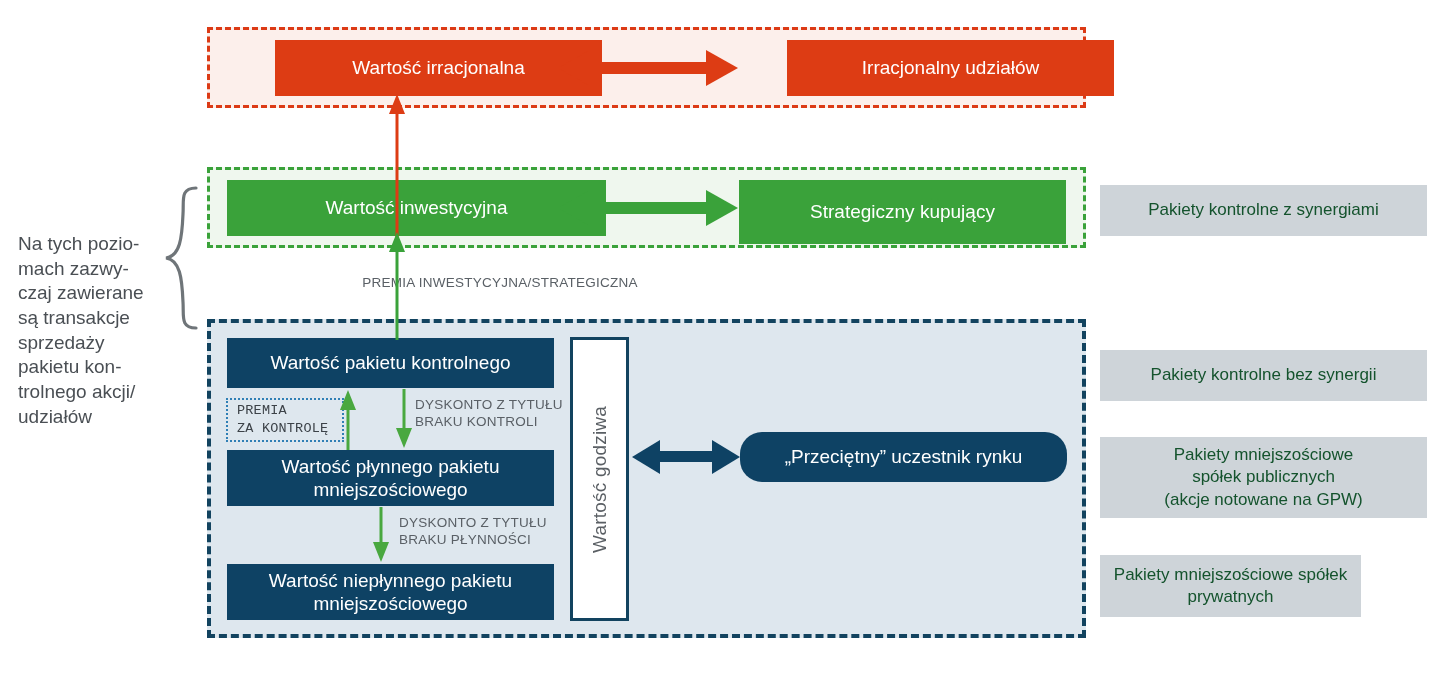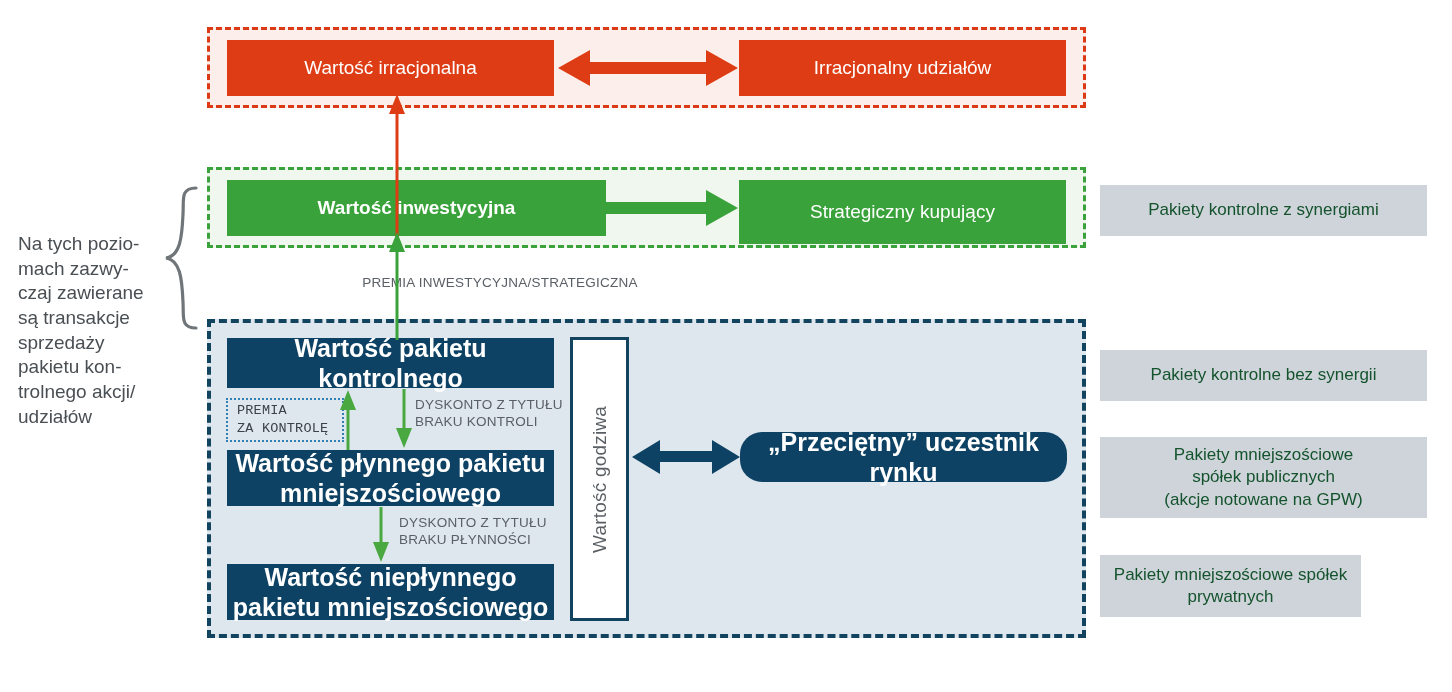--- a/index.html
+++ b/index.html
@@ -13,23 +13,23 @@
 
   
   .band{position:absolute;box-sizing:border-box;}
   .band-red{border:3px dashed #dc3a15;background:#fcefeb;}
   .band-green{border:3px dashed #3aa23a;background:#eff7ee;}
   .band-blue{border:4px dashed #12435f;background:#dee7ee;}
 
   
   .node{position:absolute;box-sizing:border-box;display:flex;align-items:center;
         justify-content:center;text-align:center;color:#ffffff;line-height:1.22;}
-  .node-red{background:#dd3c14;font-size:19px;}
+  .node-red{background:#dd3c14;font-size:19px;margin-left:48px;}
   .node-green{background:#3aa23a;font-size:19px;}
-  .node-navy{background:#0e4264;font-size:25px;font-weight:bold;}
+  .node-navy{background:#0e4264;font-size:19px;}
 
   
   .vbox{position:absolute;box-sizing:border-box;border:3px solid #12435f;background:#ffffff;
         display:flex;align-items:center;justify-content:center;}
   .vbox span{
     writing-mode:vertical-rl;transform:rotate(180deg);
     font-size:19px;color:#5a5f64;white-space:nowrap;letter-spacing:.2px;
   }
 
   
@@ -77,21 +77,21 @@
   <div class="band band-blue" style="left:207px;top:319px;width:879px;height:319px;"></div>
 
   <div class="node node-red" style="left:227px;top:40px;width:327px;height:56px;">
     <span>Wartość irracjonalna</span>
   </div>
 
   <div class="node node-red" style="left:739px;top:40px;width:327px;height:56px;">
     <span>Irracjonalny udziałów</span>
   </div>
 
-  <div class="node node-green" style="left:227px;top:180px;width:379px;height:56px;font-weight:bold;">
+  <div class="node node-green" style="left:227px;top:180px;width:379px;height:56px;">
     <span>Wartość inwestycyjna</span>
   </div>
 
   <div class="node node-green" style="left:739px;top:180px;width:327px;height:64px;">
     <span>Strategiczny kupujący</span>
   </div>
 
   <div class="node node-navy" style="left:227px;top:338px;width:327px;height:50px;">
     <span>Wartość pakietu kontrolnego</span>
   </div>

